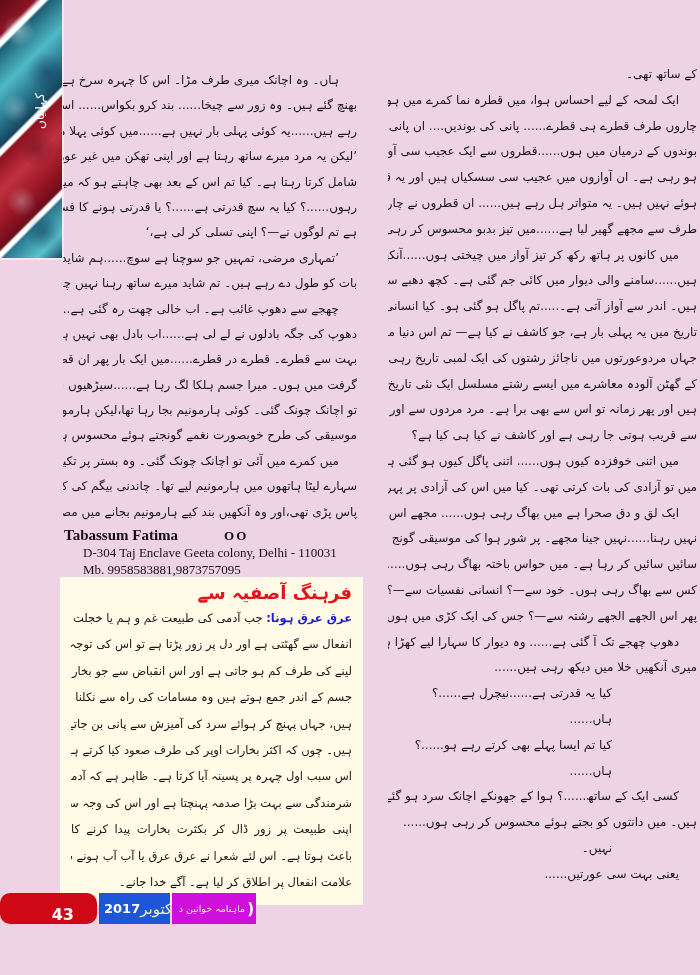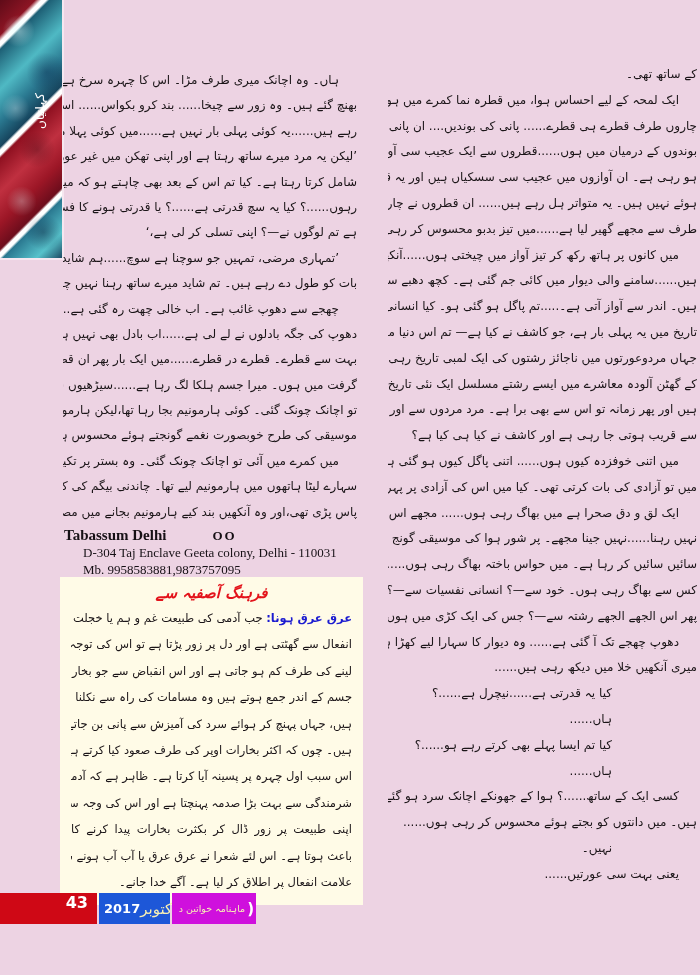--- a/index.html
+++ b/index.html
@@ -57,31 +57,31 @@
   .author-name{font-weight:bold;font-size:15px;}
   .ornament{margin-left:46px;font-size:13px;letter-spacing:2px;font-weight:bold;margin-top:10px;}
   .author-addr,.author-mob{font-size:13px;line-height:17px;margin-left:19px;}
   
   .glossary{
     position:absolute;left:60px;top:577px;width:303px;box-sizing:border-box;
     background:var(--glossaryBg,#fffbe7);
     padding:4px 11px 10px 11px;
   }
   .glossary-heading{
-    text-align:center;color:var(--glossaryHeading,#e3131b);
-    font-weight:bold;font-size:15px;line-height:24px;direction:rtl;font-style:italic;
+    text-align:right;color:var(--glossaryHeading,#e3131b);
+    font-weight:bold;font-size:18px;line-height:24px;direction:rtl;
   }
   .glossary .uline{font-size:11.5px;line-height:26.4px;height:26.4px;}
   .term{color:var(--glossaryTerm,#1b1bd0);font-weight:bold;}
   
   .footer-box{position:absolute;top:893px;height:31px;box-sizing:border-box;}
   .footer-page{
     left:0;width:97px;background:var(--footerRed,#cf0815);
-    display:flex;align-items:flex-start;justify-content:flex-end;padding-right:9px;
-    color:#fff;font-weight:bold;font-size:16px;
+    display:flex;align-items:flex-end;justify-content:flex-end;padding-right:23px;
+    color:#fff;font-weight:bold;font-size:16px;border-radius:10px;
   }
   .footer-date{
     left:99px;width:71px;background:var(--footerBlue,#1d57d8);
     display:flex;align-items:center;justify-content:space-between;padding:7px 5px;
   }
   .footer-date .yr{color:#fff;font-size:13px;font-weight:bold;}
   .footer-date .mo{color:var(--footerTextYellow,#f7f0b5);font-size:15px;direction:rtl;}
   .footer-mag{
     left:172px;width:84px;background:var(--footerMagenta,#cf10dd);
     display:flex;align-items:center;padding:0 2px 0 6px;
@@ -148,21 +148,21 @@
     <div class="uline">گرفت میں ہوں۔ میرا جسم ہلکا لگ رہا ہے......سیڑھیوں سے نیچے اتری</div>
     <div class="uline">تو اچانک چونک گئی۔ کوئی ہارمونیم بجا رہا تھا،لیکن ہارمونیم سے بے سری</div>
     <div class="uline endl">موسیقی کی طرح خوبصورت نغمے گونجتے ہوئے محسوس ہوئے۔</div>
     <div class="uline ind1">میں کمرے میں آئی تو اچانک چونک گئی۔ وہ بستر پر تکیے کے</div>
     <div class="uline">سہارے لیٹا ہاتھوں میں ہارمونیم لیے تھا۔ چاندنی بیگم کی کتاب اس کے</div>
     <div class="uline endl">پاس پڑی تھی،اور وہ آنکھیں بند کیے ہارمونیم بجانے میں مصروف تھا......</div>
   </div>
 
 <div class="author">
   <div class="author-row">
-    <span class="author-name">Tabassum Delhi</span>
+    <span class="author-name">Tabassum Fatima</span>
     <span class="ornament">OO</span>
   </div>
   <div class="author-addr">D-304 Taj Enclave Geeta colony, Delhi - 110031</div>
   <div class="author-mob">Mb. 9958583881,9873757095</div>
 </div>
 
 <div class="glossary">
   <div class="glossary-heading">فرہنگ آصفیہ سے</div>
   <div class="glossary-body">
       <div class="uline"><span class="term">عرق عرق ہونا:</span> جب آدمی کی طبیعت غم و ہم یا خجلت و</div>

